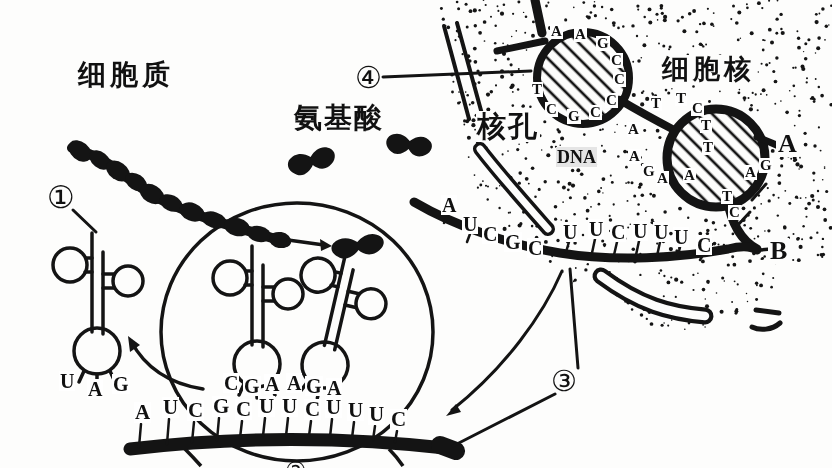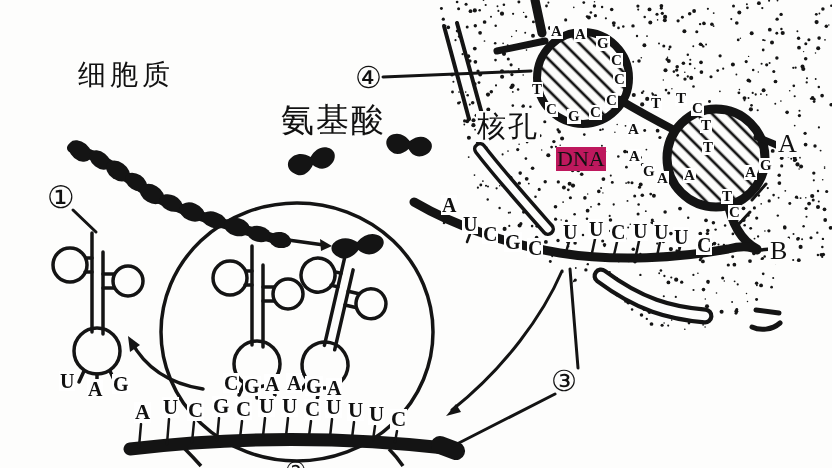--- a/index.html
+++ b/index.html
@@ -1,19 +1,19 @@
 <!DOCTYPE html>
 <html><head>
 <meta charset="utf-8">
 <style>
   html,body{margin:0;padding:0;background:#fff;}
   .stage{position:relative;width:832px;height:468px;background:#fdfdfc;overflow:hidden;
          font-family:"Liberation Serif","DejaVu Serif",serif;color:#111;}
   .stage svg{position:absolute;left:0;top:0;}
-  .lab{position:absolute;line-height:1;font-weight:normal;white-space:nowrap;}
+  .lab{position:absolute;line-height:1;font-weight:bold;white-space:nowrap;}
   .cjk{letter-spacing:4px;}
   .nt{position:absolute;line-height:1;font-weight:bold;font-size:20px;background:#fff;padding:0 1px;}
   .nt.sm{font-size:15px;}
   .nt.lg{font-size:21px;}
   .mk{position:absolute;line-height:1;font-family:"DejaVu Sans",sans-serif;color:#111;}
 </style>
 </head>
 <body>
 
 <div class="stage">
@@ -821,23 +821,24 @@
     <path d="M562,271 C543,315 505,368 452,410" stroke-width="3"></path>
     <path d="M446,416 L456,404 L461,412 Z" fill="#141414" stroke="none"></path>
     <path d="M203,389 Q152,381 131,341" stroke-width="3.5"></path>
     <path d="M128,336 L140,345 L130,352 Z" fill="#141414" stroke="none"></path>
     <path d="M288,240 L324,245" stroke-width="3.5"></path>
     <path d="M332,246 L320,239 L321,251 Z" fill="#141414" stroke="none"></path>
   </g>
 </svg>
 
 <span class="lab cjk" style="left:78px;top:61px;font-size:28px">细胞质</span>
-<span class="lab cjk" style="left:281px;top:104px;font-size:33px;letter-spacing:2px">氨基酸</span>
+<span class="lab cjk" style="left:661px;top:55px;font-size:27px;background:#fdfdfc;padding:1px">细胞核</span>
+<span class="lab cjk" style="left:294px;top:104px;font-size:28px;letter-spacing:2px">氨基酸</span>
 <span class="lab" style="left:476px;top:111px;font-size:29px;letter-spacing:2px;background:#fdfdfc;padding:1px">核孔</span>
-<span class="lab" style="left:556px;top:147px;font-size:22px;background:#be185d;padding:1px">DNA</span>
+<span class="lab" style="left:556px;top:147px;font-size:18px;background:#e5e5e5;padding:1px">DNA</span>
 <span class="lab" style="left:776px;top:131px;font-size:26px;background:#fdfdfc;padding:0 2px">A</span>
 <span class="lab" style="left:768px;top:238px;font-size:26px;background:#fdfdfc;padding:0 2px">B</span>
 
 <span class="mk" style="left:47px;top:182px;font-size:31px">①</span>
 <span class="mk" style="left:355px;top:63px;font-size:30px">④</span>
 <span class="mk" style="left:551px;top:367px;font-size:29px">③</span>
 <span class="mk" style="left:285px;top:459px;font-size:24px">②</span>
 
 <span class="nt" style="left:441px;top:195px">A</span>
 <span class="nt" style="left:462px;top:214px">U</span>

